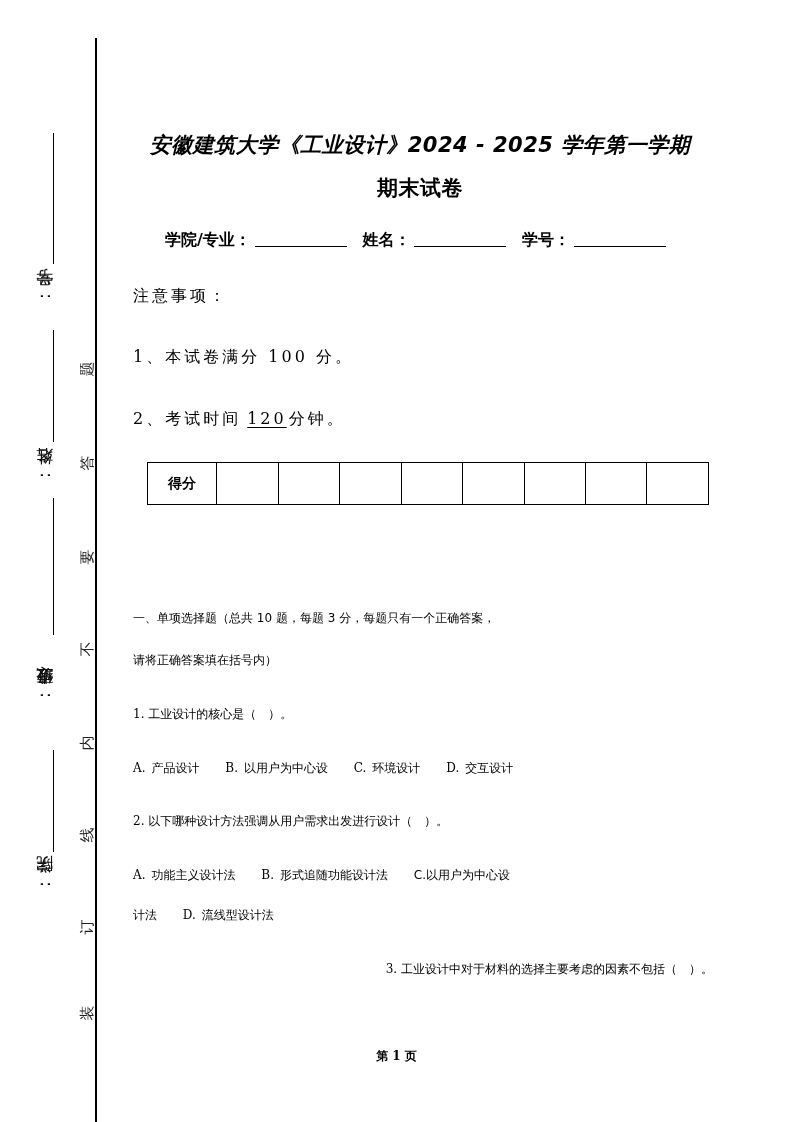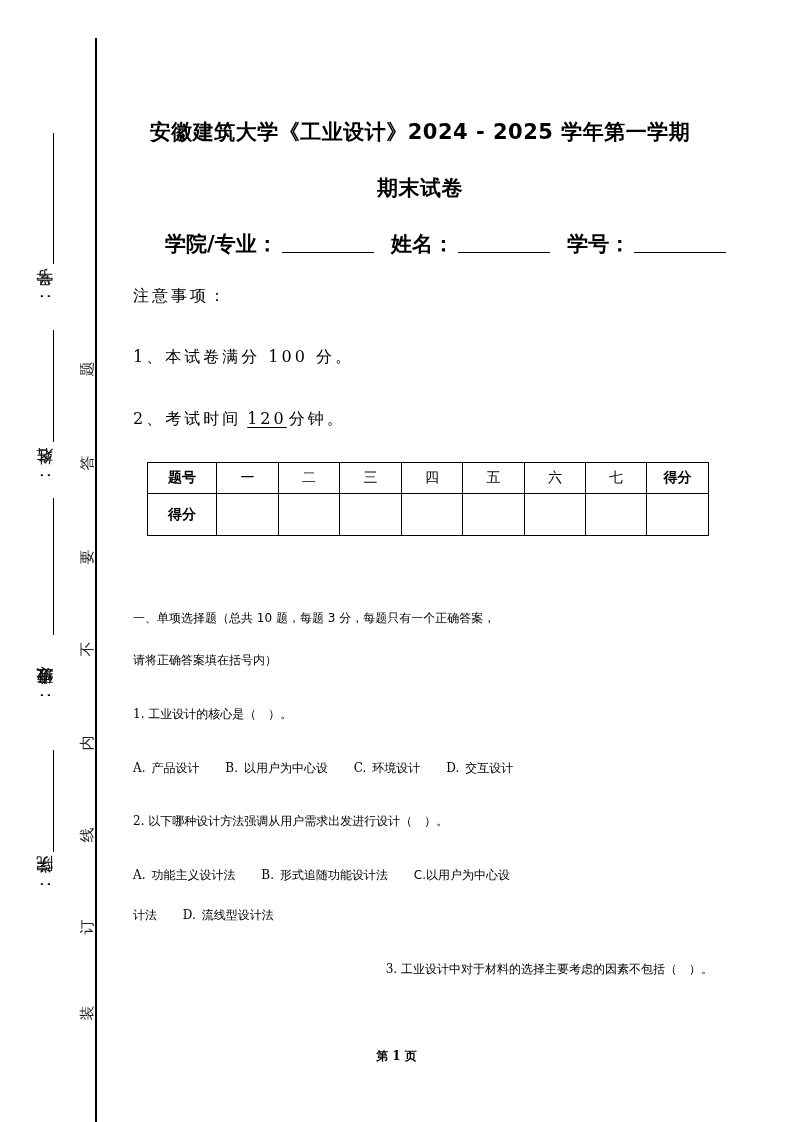--- a/index.html
+++ b/index.html
@@ -12,25 +12,25 @@
   .vlabel { position: absolute; left: 33px; width: 22px; font-size: 17px; line-height: 22px;
             font-family: "DejaVu Sans", "Liberation Sans", sans-serif;
             writing-mode: vertical-rl; transform: rotate(180deg); color: #111; text-align: center; }
   .vchar { position: absolute; left: 78px; width: 18px; font-size: 15px; line-height: 18px;
            text-align: center; transform: rotate(-90deg); color: #222;
            font-family: "DejaVu Serif", "Liberation Serif", serif; }
 
   .title { position: absolute; left: 120px; width: 600px; text-align: center;
            font-family: "DejaVu Sans", "Liberation Sans", sans-serif; font-weight: bold;
            font-size: 21px; letter-spacing: 0.5px; }
-  .title1 { top: 118px; }
+  .title1 { top: 131px; font-style: italic; }
   .title2 { top: 174px; font-family: Liberation Serif, serif; }
 
   .info-row { position: absolute; left: 165px; top: 230px; font-family: "DejaVu Sans", "Liberation Sans", sans-serif;
-              font-weight: bold; font-size: 21px; white-space: nowrap; }
+              font-weight: bold; font-size: 16px; white-space: nowrap; }
   .info-row .lbl { display: inline-block; }
   .info-row .blank { display: inline-block; width: 92px; border-bottom: 1.3px solid #000; height: 16px;
                      margin: 0 10px 0 4px; vertical-align: -2px; }
 
   .notice { position: absolute; left: 133px; font-size: 16px; letter-spacing: 3px; white-space: nowrap; }
   .n-title { top: 286px; }
   .n-1 { top: 347px; }
   .n-2 { top: 409px; }
   .u-val { text-decoration: underline; text-underline-offset: 3px; padding: 0 2px 0 6px; }
 
@@ -103,31 +103,20 @@
       <col style="width:62px">
       <col style="width:61px">
       <col style="width:62px">
     <col style="width:61px">
       <col style="width:62px">
       <col style="width:61px">
       <col style="width:61px">
       <col style="width:62px">
   </colgroup>
   <tbody>
-      <tr class="r0">
-    <td class="hd">题号</td>
-    <td>一</td>
-    <td>二</td>
-    <td>三</td>
-    <td>四</td>
-    <td>五</td>
-    <td>六</td>
-    <td>七</td>
-    <td class="hd">得分</td>
-  </tr>
   <tr class="r1">
     <td class="hd">得分</td>
     <td></td>
     <td></td>
     <td></td>
     <td></td>
     <td></td>
     <td></td>
     <td></td>
     <td></td>

